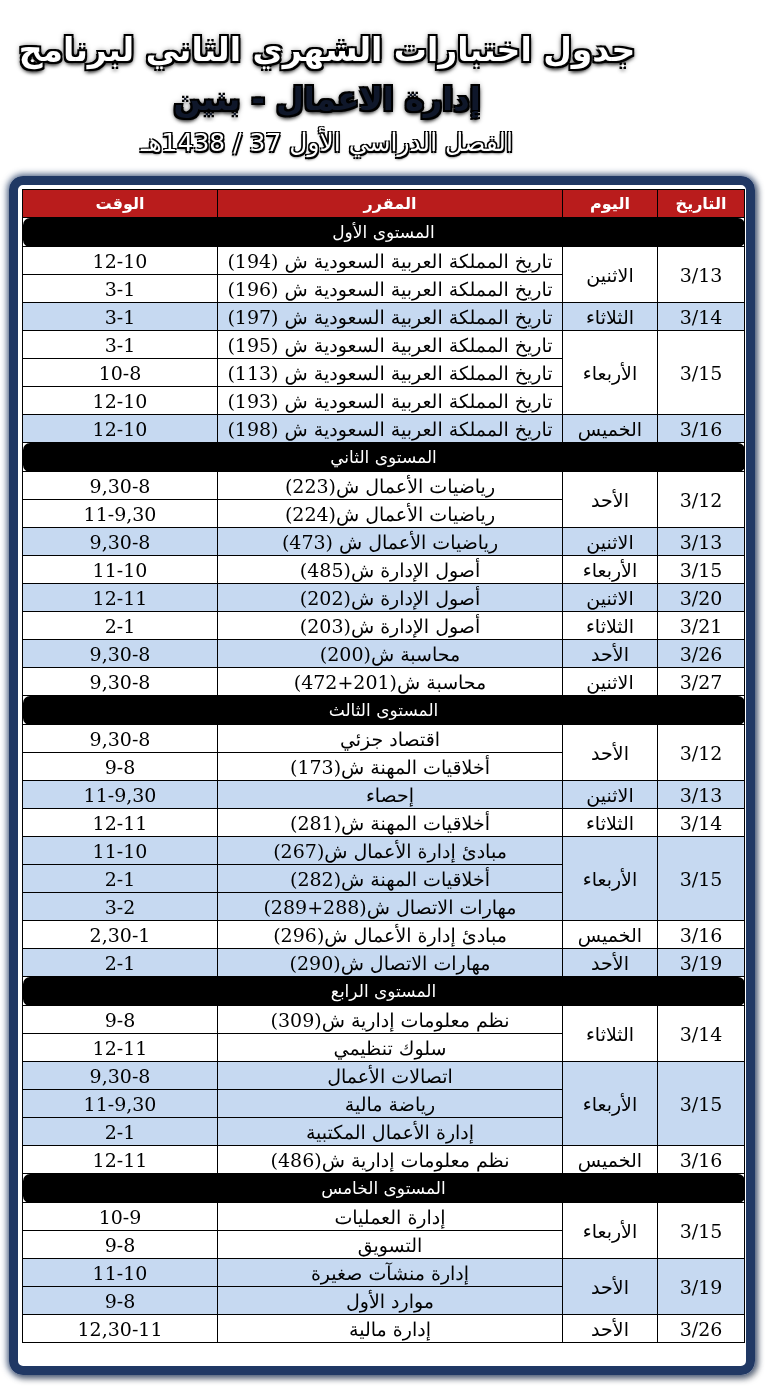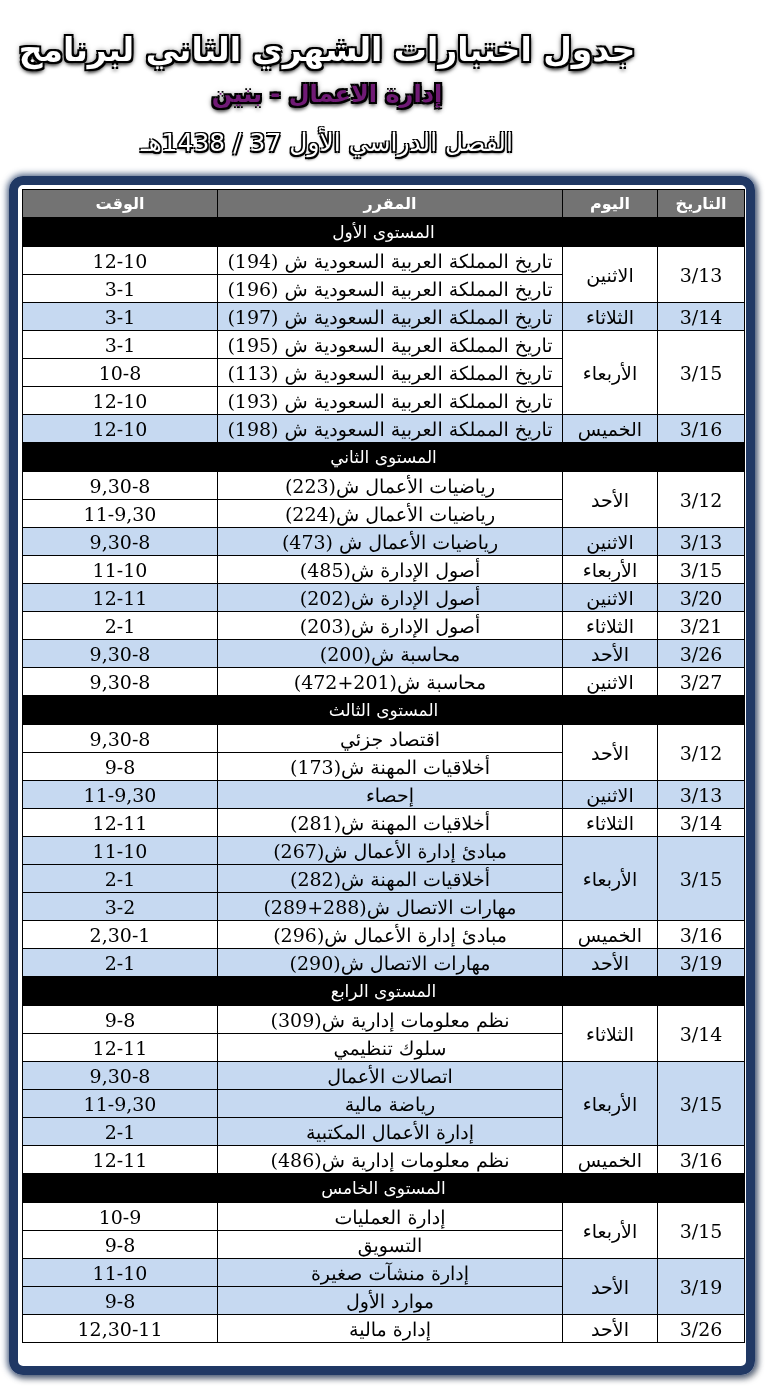--- a/index.html
+++ b/index.html
@@ -6,42 +6,42 @@
   body {
     width:765px; height:1387px; background:#ffffff; position:relative; overflow:hidden;
     font-family:"DejaVu Serif", "Liberation Serif", serif;
   }
   .title {
     position:absolute; left:0; width:654px; text-align:center; direction:rtl;
     font-family:"DejaVu Sans", sans-serif; font-weight:bold; white-space:nowrap;
   }
   .t1 { top:30px; font-size:33px; color:#ffffff;
     text-shadow: -2px -2px 0 #000, 2px -2px 0 #000, -2px 2px 0 #000, 2px 2px 0 #000, 0 3px 4px #000, 0 0 6px #000; }
-  .t2 { top:80px; font-size:24px; color:#701a75;
+  .t2 { top:80px; font-size:32px; color:#0f172a;
     text-shadow: -2px -2px 0 #000, 2px -2px 0 #000, -2px 2px 0 #000, 2px 2px 0 #000, 0 3px 4px #000, 0 0 6px #000; }
   .t3 { top:128px; font-size:25px; color:#ffffff; font-weight:normal;
     text-shadow: -1.5px -1.5px 0 #000, 1.5px -1.5px 0 #000, -1.5px 1.5px 0 #000, 1.5px 1.5px 0 #000, 0 2px 3px #000; }
 
   .frame {
     position:absolute; left:9px; top:176px; width:746px; height:1199px;
     border-radius:14px; background:#ffffff;
     box-shadow: 0 0 0 9px #203864 inset, 0 0 6px 2px rgba(31,56,100,0.75), 3px 4px 6px rgba(0,0,0,0.35);
   }
   table.sched {
     position:absolute; left:22px; top:189px; width:722px;
     border-collapse:collapse; direction:rtl; table-layout:fixed;
   }
   table.sched td, table.sched th {
     border:1.2px solid #000; padding:0; text-align:center; vertical-align:middle;
     height:27px; font-size:19px; line-height:24px; color:#000; overflow:hidden; white-space:nowrap;
   }
   table.sched th {
-    background:#737373; color:#ffffff; font-weight:bold; font-family:"DejaVu Sans", sans-serif; font-size:16px; height:27px;
-  }
-  tr.level td { background:#000; color:#fff; font-size:17px; height:28px; font-family:"DejaVu Sans", sans-serif; }
+    background:#b91c1c; color:#ffffff; font-weight:bold; font-family:"DejaVu Sans", sans-serif; font-size:16px; height:27px;
+  }
+  tr.level td { background:#000; color:#fff; font-size:17px; height:28px; font-family:"DejaVu Sans", sans-serif;border-radius:7px; }
   tr.shade td { background:#c6d9f1; }
   td.day { font-family:"DejaVu Sans", sans-serif; font-size:15px; }
   td.date { font-size:21px; }
   td.course { font-size:18px; }
 </style>
 </head>
 <body>
 
 <div class="title t1">جدول اختبارات الشهري الثاني لبرنامج</div>
 <div class="title t2">إدارة الاعمال - بنين</div>

